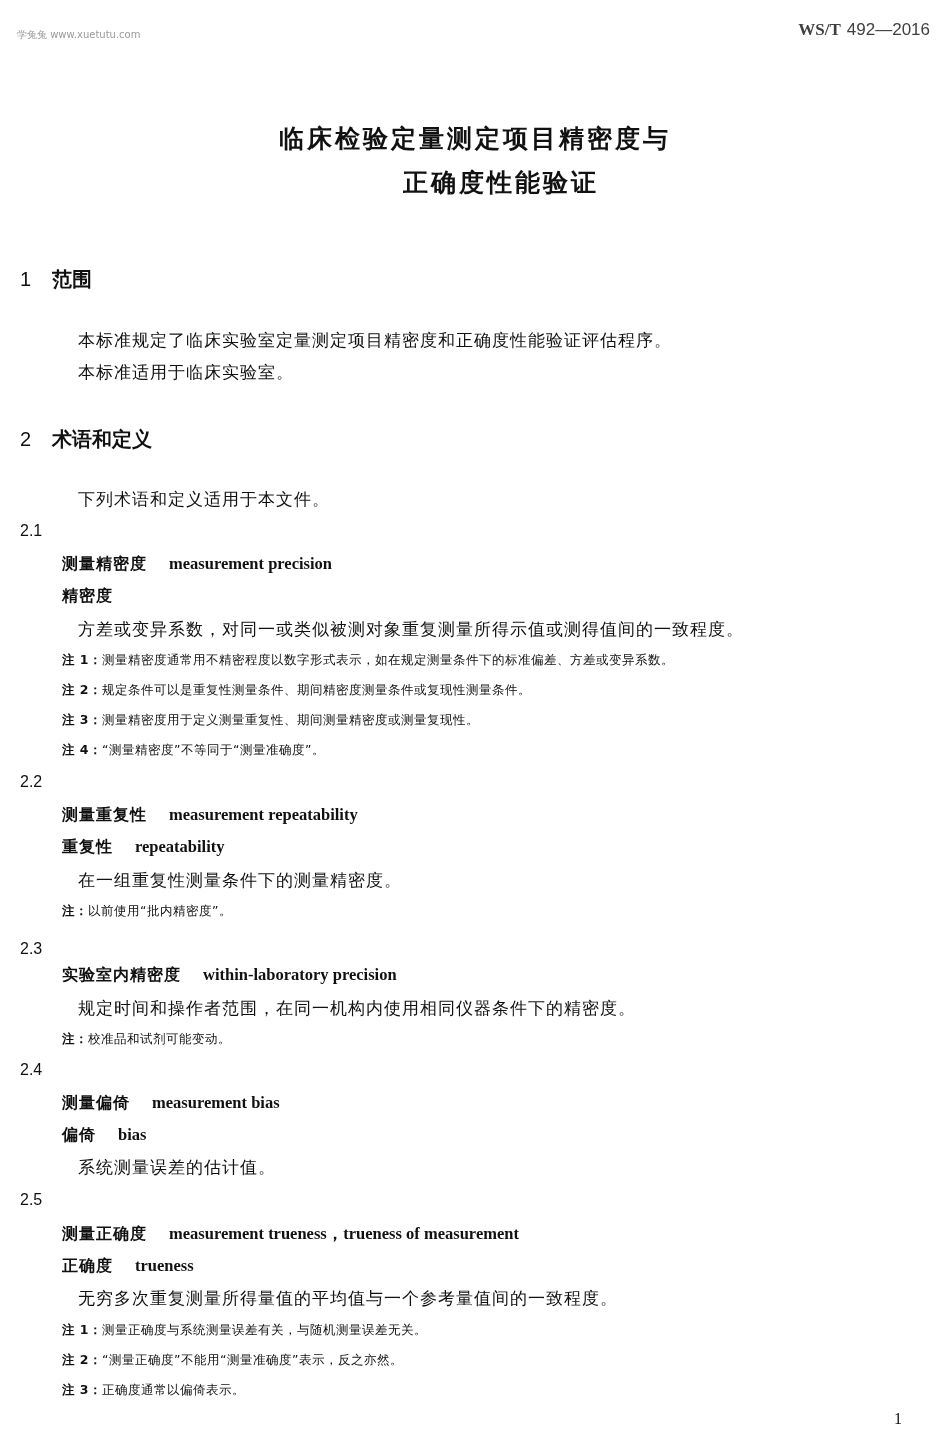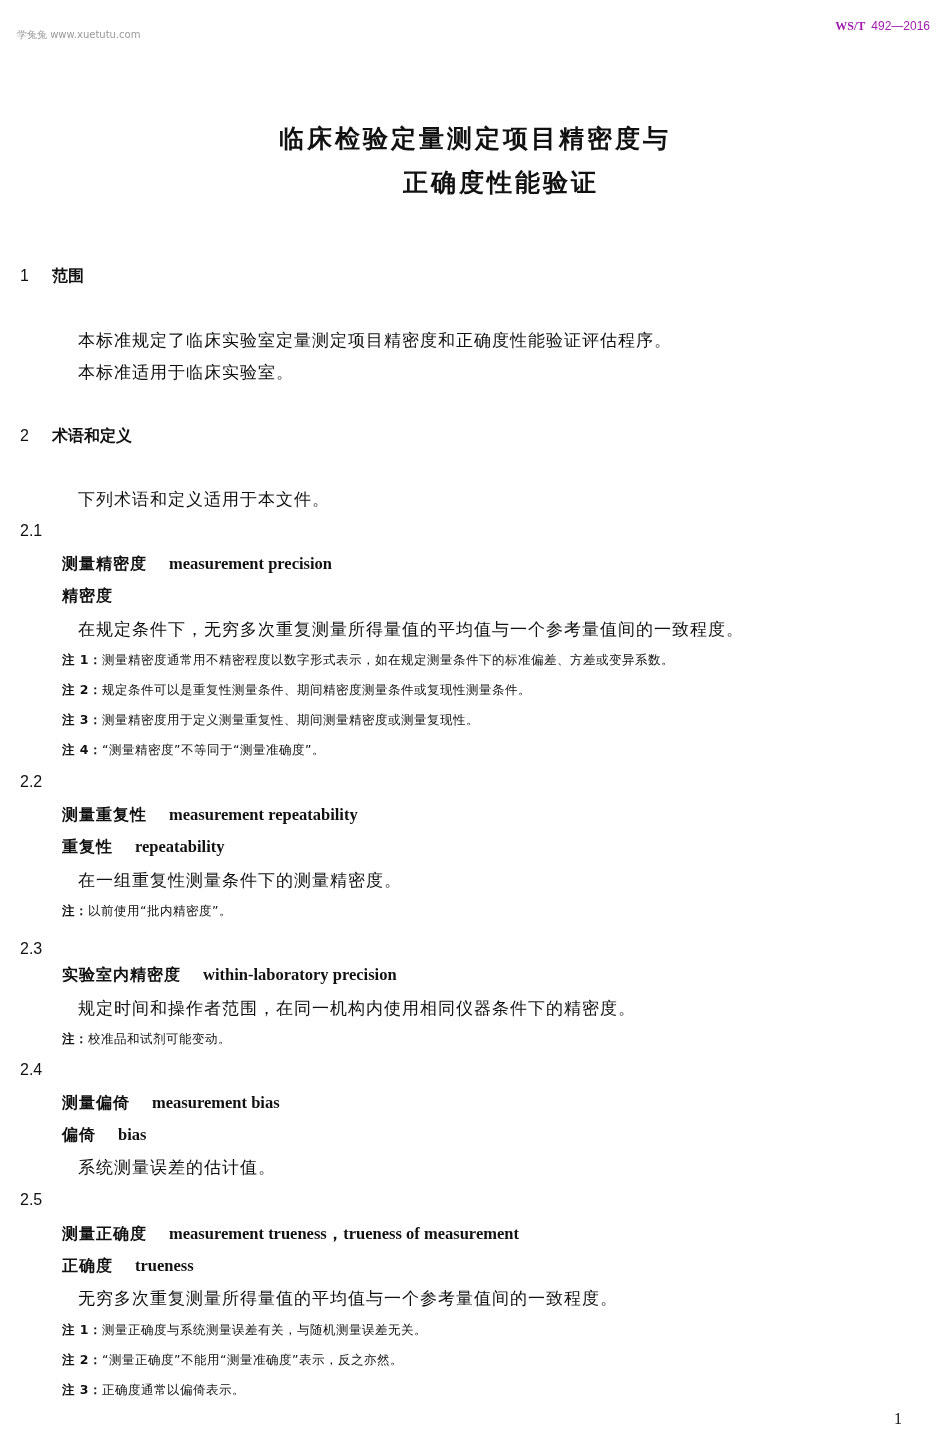--- a/index.html
+++ b/index.html
@@ -2,25 +2,25 @@
 <html><head>
   <meta charset="utf-8">
   <style>
     html, body { margin: 0; padding: 0; background: #ffffff; }
     body {
       width: 950px; height: 1451px; position: relative; overflow: hidden;
       font-family: "DejaVu Sans", sans-serif; color: #111;
     }
     .abs { position: absolute; white-space: nowrap; }
     .watermark { left: 17px; top: 16px; font-size: 10px; color: #9a9a9a; font-family: "DejaVu Sans", sans-serif; margin-top: 12px; }
-    .stdno { right: 20px; top: 19px; font-size: 12px; color: #a21caf; }
+    .stdno { right: 20px; top: 19px; font-size: 17px; color: #404040; }
     .stdno .ws { font-family: "Liberation Serif", serif; font-weight: bold; }
     .stdno .num { font-family: "Liberation Sans", sans-serif; margin-left: 6px; }
     .title { left: 0; width: 950px; text-align: center; font-size: 25px; letter-spacing: 3px; font-weight: bold; color: #111; }
-    .h1 { left: 20px; font-size: 16px; font-weight: bold; }
+    .h1 { left: 20px; font-size: 20px; font-weight: bold; }
     .h1 .n { font-family: "Liberation Sans", sans-serif; font-weight: normal; display: inline-block; width: 32px; }
     .para { left: 62px; font-size: 17px; letter-spacing: 1px; margin-left: 16px; }
     .clause { left: 20px; font-size: 16px; font-family: "Liberation Sans", sans-serif; }
     .term { left: 62px; font-size: 16px; font-weight: bold; letter-spacing: 1px; }
     .term .en { font-family: "Liberation Serif", serif; font-weight: bold; letter-spacing: 0; margin-left: 22px; font-size: 16.5px; }
     .note { left: 62px; font-size: 12.5px; letter-spacing: 0.5px; }
     .note .lbl { font-weight: bold; }
     .pageno { right: 48px; top: 1410px; font-size: 16px; font-family: "Liberation Serif", serif; }
   </style>
 </head>
@@ -45,21 +45,21 @@
 </div>
 <div class="abs para" style="top:488px;">下列术语和定义适用于本文件。</div>
 
 <div class="abs clause" style="top:522px;">2.1</div>
 <div class="abs term" style="top:554px;">
   <span>测量精密度</span><span class="en">measurement precision</span>
 </div>
 <div class="abs term" style="top:586px;">
   <span>精密度</span>
 </div>
-<div class="abs para" style="top:618px;">在规定条件下，无穷多次重复测量所得量值的平均值与一个参考量值间的一致程度。</div>
+<div class="abs para" style="top:618px;">方差或变异系数，对同一或类似被测对象重复测量所得示值或测得值间的一致程度。</div>
 <div class="abs note" style="top:652px;"><span class="lbl">注 1：</span><span>测量精密度通常用不精密程度以数字形式表示，如在规定测量条件下的标准偏差、方差或变异系数。</span></div>
 <div class="abs note" style="top:682px;"><span class="lbl">注 2：</span><span>规定条件可以是重复性测量条件、期间精密度测量条件或复现性测量条件。</span></div>
 <div class="abs note" style="top:712px;"><span class="lbl">注 3：</span><span>测量精密度用于定义测量重复性、期间测量精密度或测量复现性。</span></div>
 <div class="abs note" style="top:742px;"><span class="lbl">注 4：</span><span>“测量精密度”不等同于“测量准确度”。</span></div>
 
 <div class="abs clause" style="top:773px;">2.2</div>
 <div class="abs term" style="top:805px;">
   <span>测量重复性</span><span class="en">measurement repeatability</span>
 </div>
 <div class="abs term" style="top:837px;text-align:right;">

